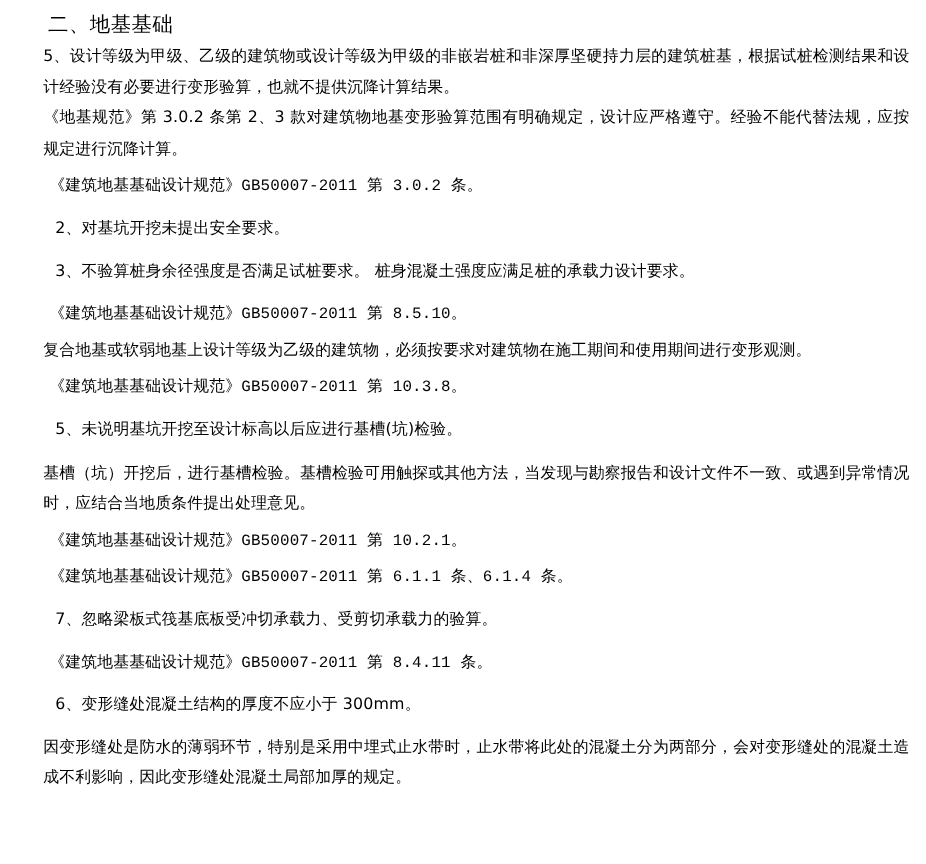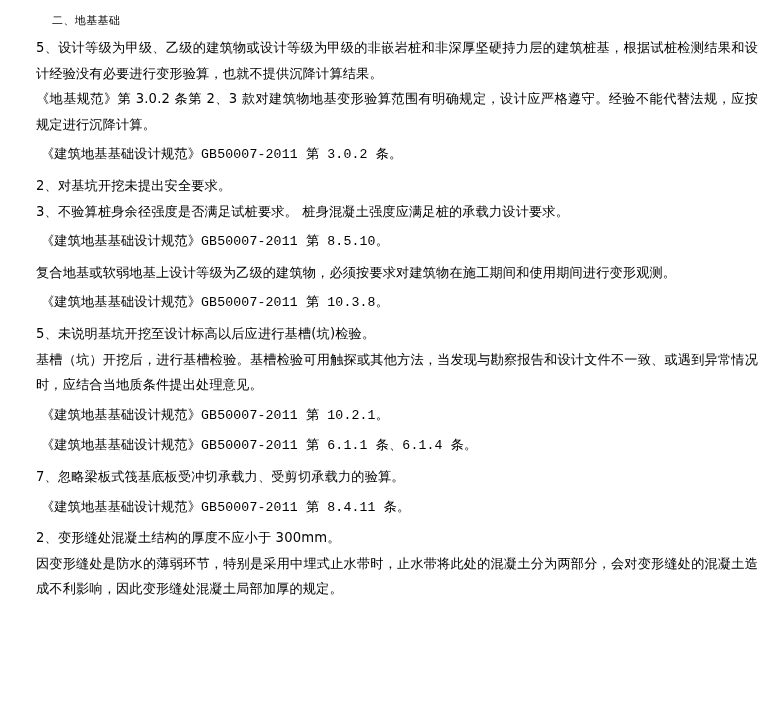--- a/index.html
+++ b/index.html
@@ -15,45 +15,45 @@
     overflow: hidden;
   }
   .page {
     position: relative;
     width: 772px;
     height: 720px;
     box-sizing: border-box;
     padding: 8px 14px 0 36px;
   }
   .doc-heading {
-    font-size: 11px;
+    font-size: 17px;
     line-height: 26px;
     font-weight: normal;
-    margin: 0 0 1px 16px;
+    margin: 0 0 1px 4px;
     letter-spacing: 0.4px;
   }
   .para {
     font-size: 13.2px;
     line-height: 25.6px;
     margin: 0;
     text-align: justify;
     text-justify: inter-ideograph;
     letter-spacing: 0.15px;
   }
   .spec {
     font-size: 13.2px;
     line-height: 25.6px;
     margin: 5px;
     letter-spacing: 0.15px;
     font-family: Liberation Mono, monospace;
   }
   .num-item {
     font-size: 13.2px;
     line-height: 25.6px;
-    margin: 0;
+    margin: 10px;
     letter-spacing: 0.15px;
   }
 </style>
 </head>
 <body>
 
 <div class="page">
 
   <div class="doc-heading">二、地基基础</div>
 
@@ -71,16 +71,16 @@
 
   <div class="num-item">5、未说明基坑开挖至设计标高以后应进行基槽(坑)检验。</div>
   <div class="para">基槽（坑）开挖后，进行基槽检验。基槽检验可用触探或其他方法，当发现与勘察报告和设计文件不一致、或遇到异常情况时，应结合当地质条件提出处理意见。</div>
   <div class="spec">《建筑地基基础设计规范》GB50007-2011 第 10.2.1。</div>
 
   <div class="spec">《建筑地基基础设计规范》GB50007-2011 第 6.1.1 条、6.1.4 条。</div>
 
   <div class="num-item">7、忽略梁板式筏基底板受冲切承载力、受剪切承载力的验算。</div>
   <div class="spec">《建筑地基基础设计规范》GB50007-2011 第 8.4.11 条。</div>
 
-  <div class="num-item">2、变形缝处混凝土结构的厚度不应小于 300mm。</div>
+  <div class="num-item">6、变形缝处混凝土结构的厚度不应小于 300mm。</div>
   <div class="para">因变形缝处是防水的薄弱环节，特别是采用中埋式止水带时，止水带将此处的混凝土分为两部分，会对变形缝处的混凝土造成不利影响，因此变形缝处混凝土局部加厚的规定。</div>
 
 </div>
 
 </body></html>

